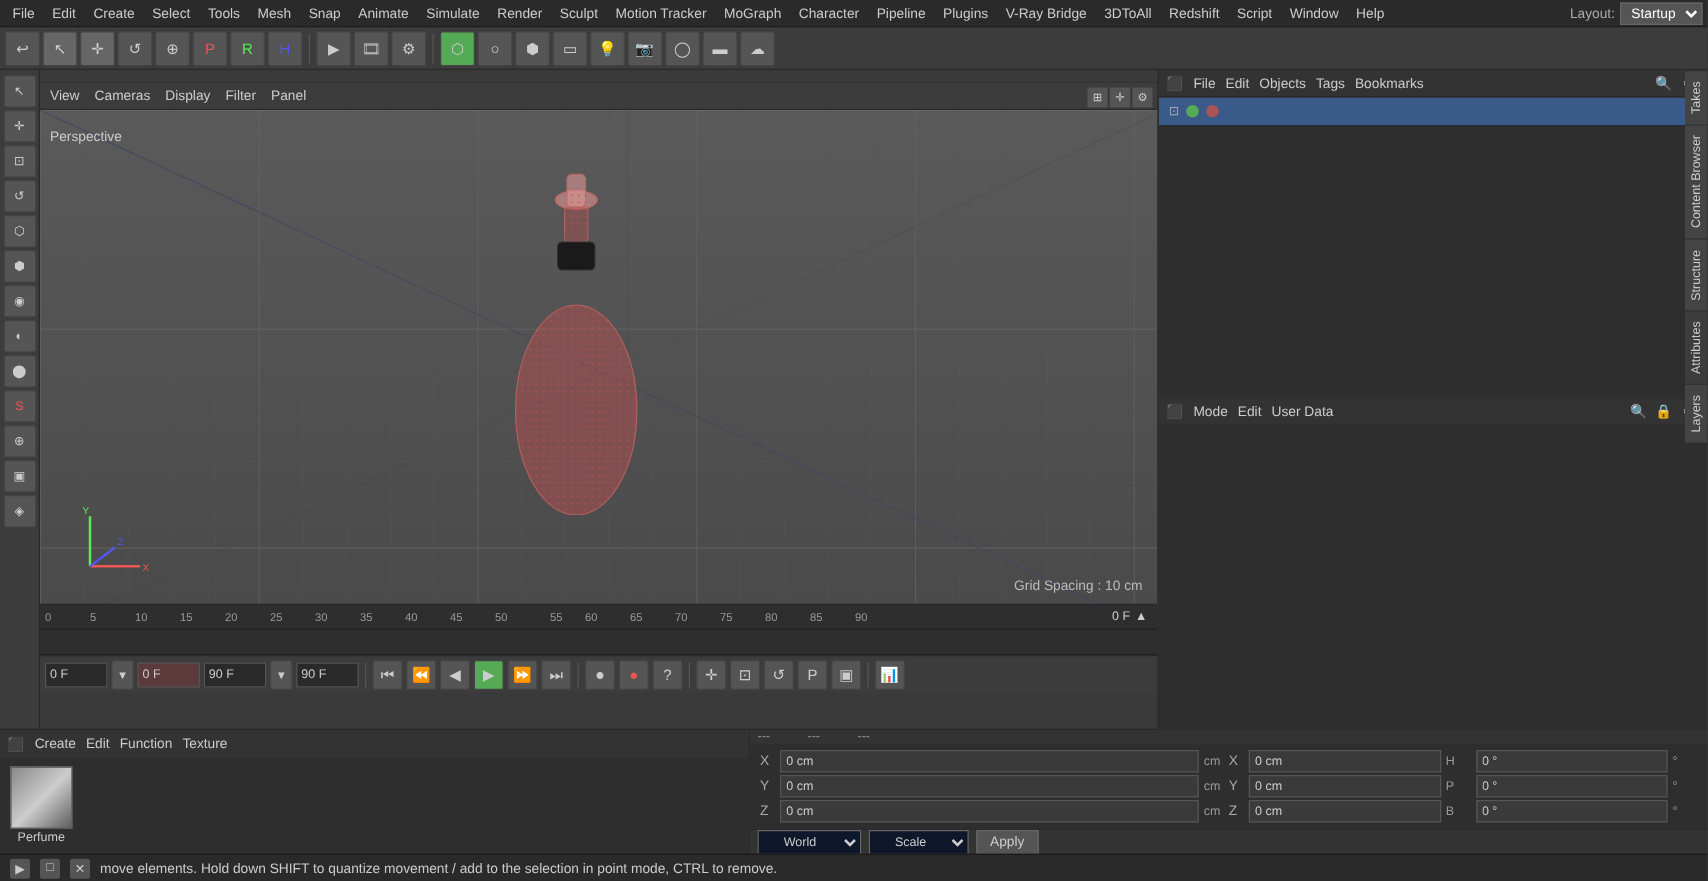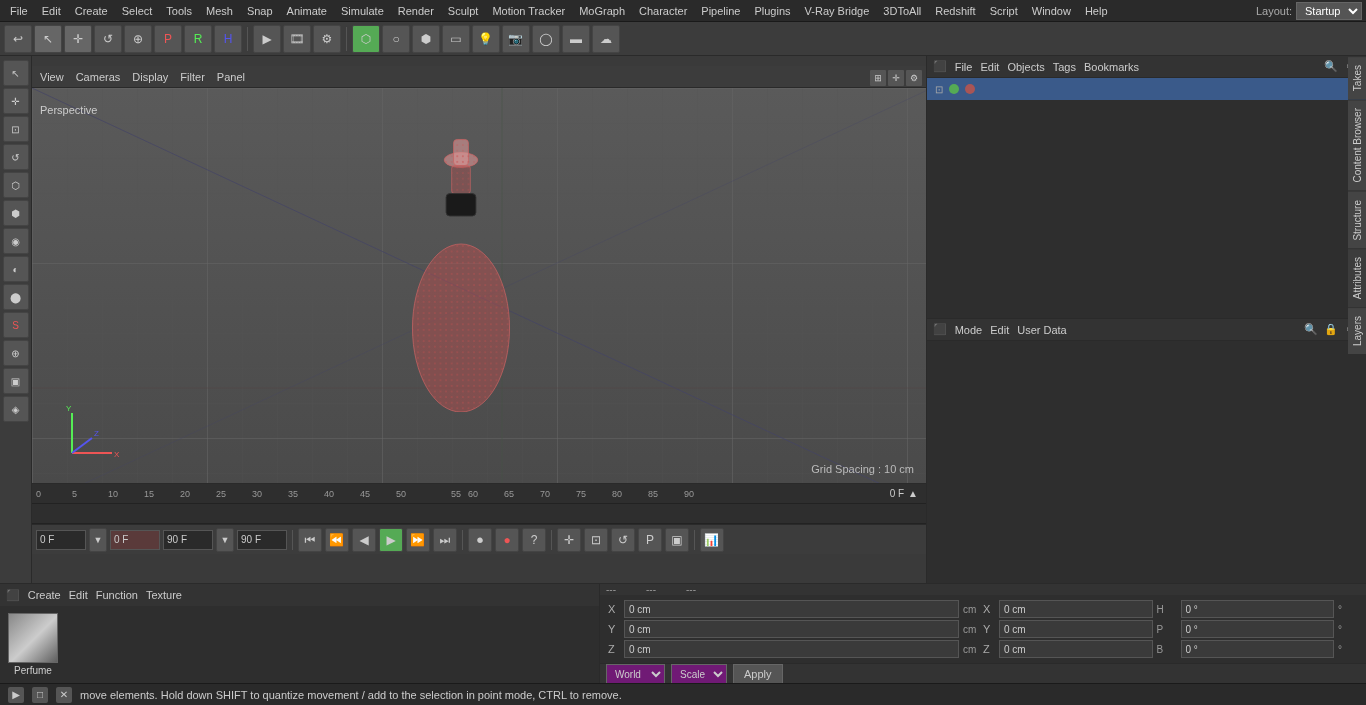--- a/index.html
+++ b/index.html
@@ -213,22 +213,22 @@
       flex: 1; height: 18px; background: #3a3a3a; border: 1px solid #555;
       color: #ccc; font-size: 10px; padding: 0 4px;
     }
     .coord-unit { color: #999; font-size: 10px; width: 20px; }
     #coord-bottom {
       display: flex; align-items: center; height: 26px;
       background: #333; padding: 0 6px; gap: 6px;
       border-top: 1px solid #2a2a2a;
     }
     .coord-dropdown {
-      height: 20px; background: #701a75; border: 1px solid #666; color: #ccc;
-      font-size: 10px; padding: 0 4px; cursor: pointer;
+      height: 20px; background: #0f172a; border: 1px solid #666; color: #ccc;
+      font-size: 10px; padding: 0 16px; cursor: pointer;
     }
     #apply-btn {
       padding: 2px 10px; background: #555; border: 1px solid #666;
       color: #ccc; cursor: pointer; font-size: 11px; height: 20px;
     }
 
     
     #status-bar {
       height: 22px; background: #2a2a2a; display: flex; align-items: center;
       padding: 0 8px; border-top: 1px solid #1a1a1a; gap: 8px;
@@ -410,21 +410,21 @@
           <span style="position:absolute;left:40px;color:#999;font-size:9px;">5</span>
           <span style="position:absolute;left:76px;color:#999;font-size:9px;">10</span>
           <span style="position:absolute;left:112px;color:#999;font-size:9px;">15</span>
           <span style="position:absolute;left:148px;color:#999;font-size:9px;">20</span>
           <span style="position:absolute;left:184px;color:#999;font-size:9px;">25</span>
           <span style="position:absolute;left:220px;color:#999;font-size:9px;">30</span>
           <span style="position:absolute;left:256px;color:#999;font-size:9px;">35</span>
           <span style="position:absolute;left:292px;color:#999;font-size:9px;">40</span>
           <span style="position:absolute;left:328px;color:#999;font-size:9px;">45</span>
           <span style="position:absolute;left:364px;color:#999;font-size:9px;">50</span>
-          <span style="position:absolute;left:419px;color:#999;font-size:9px;">55</span>
+          <span style="position:absolute;left:408px;color:#999;font-size:9px;">55</span>
           <span style="position:absolute;left:436px;color:#999;font-size:9px;">60</span>
           <span style="position:absolute;left:472px;color:#999;font-size:9px;">65</span>
           <span style="position:absolute;left:508px;color:#999;font-size:9px;">70</span>
           <span style="position:absolute;left:544px;color:#999;font-size:9px;">75</span>
           <span style="position:absolute;left:580px;color:#999;font-size:9px;">80</span>
           <span style="position:absolute;left:616px;color:#999;font-size:9px;">85</span>
           <span style="position:absolute;left:652px;color:#999;font-size:9px;">90</span>
 
           <div style="position:absolute;right:8px;color:#ccc;font-size:10px;display:flex;align-items:center;gap:4px;">
             <span>0 F</span>

